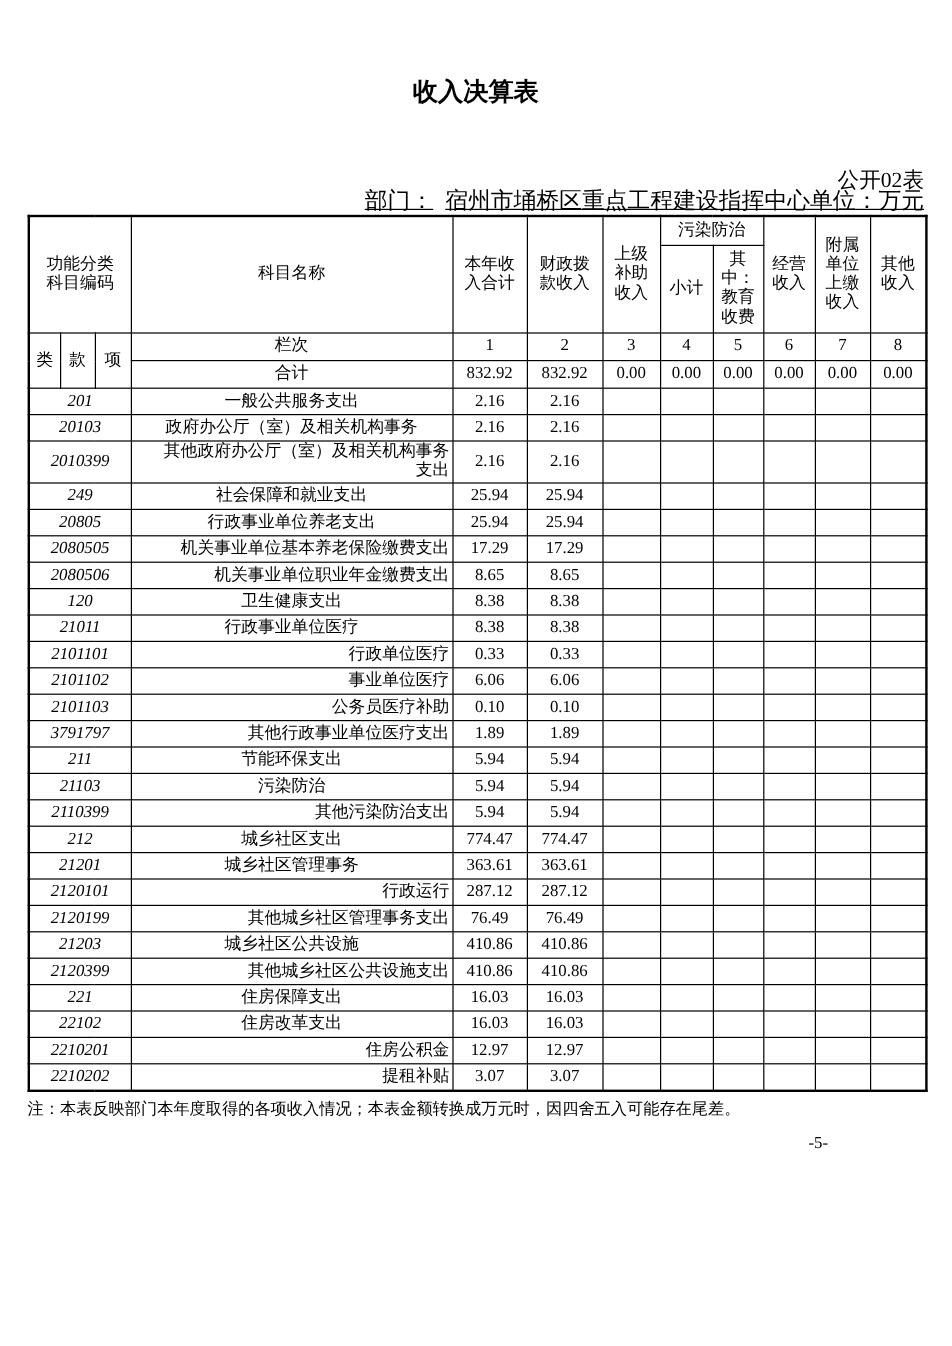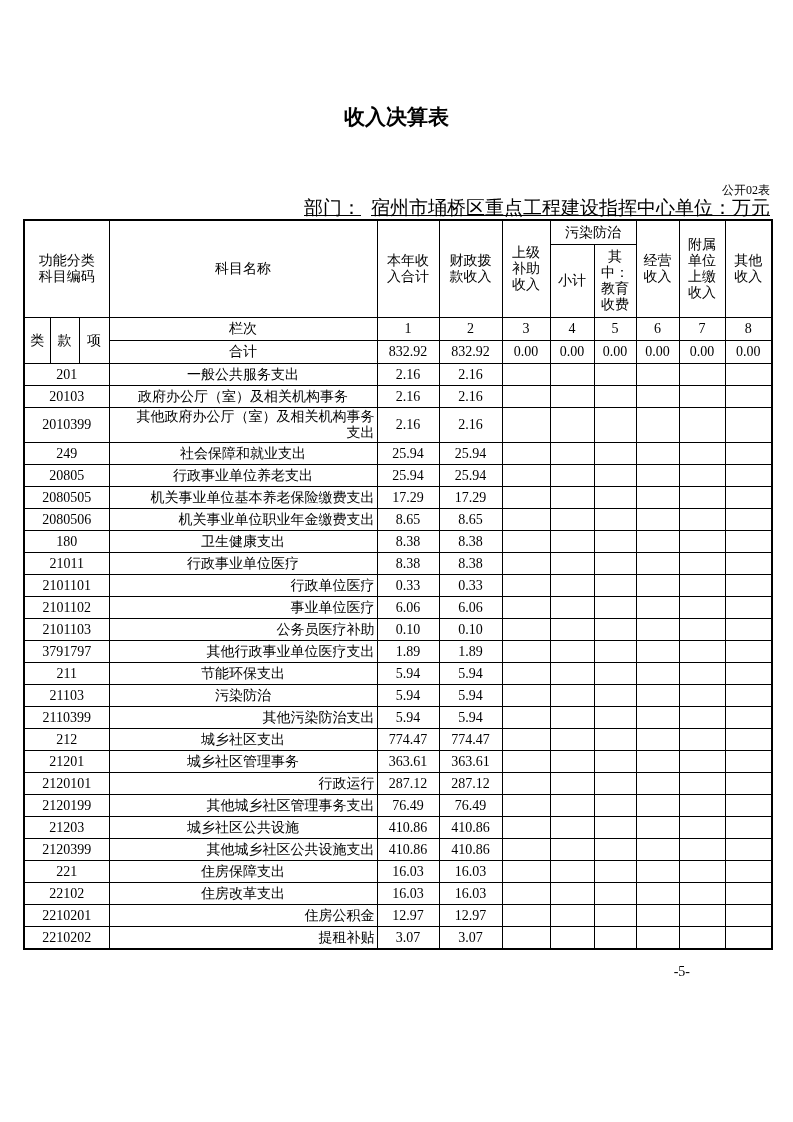--- a/index.html
+++ b/index.html
@@ -8,31 +8,31 @@
     width: 793px;
     height: 1122px;
     background: #ffffff;
     color: #000000;
     font-family: "Liberation Serif", serif;
     overflow: hidden;
   }
   .content { margin: 0 23px; }
   h1.title {
     margin: 0;
-    padding-top: 104px;
+    padding-top: 64px;
     text-align: center;
     font-family: "Liberation Sans", sans-serif;
     font-size: 21px;
     font-weight: bold;
     line-height: 26px;
   }
   .meta-right {
     margin-top: 52px;
     text-align: right;
-    font-size: 12px;
+    font-size: 18px;
     line-height: 17px;
   }
   .meta-row {
     display: flex;
     justify-content: flex-end;
     font-size: 19px;
     line-height: 17px;
     text-decoration: underline;
   }
   .dept-value { margin-left: 10px; }
@@ -52,21 +52,21 @@
     vertical-align: middle;
     overflow: hidden;
     text-align: center;
   }
   .pre { white-space: pre-line; }
   .income thead tr.hrow-a th { height: 21px; }
   .income thead tr.hrow-b th { height: 70px; }
   .income thead tr.hrow-c td { height: 20px; }
   .income thead tr.hrow-d td { height: 20px; }
   .income tbody td { height: 19px; }
-  .code { text-align: left; padding-left: 5px; font-size: 13.5px; }
+  .code { text-align: left; padding-left: 5px; font-size: 13.5px; font-style: italic; }
   .name { text-align: left; padding-left: 5px; white-space: pre-line; }
   .name.indent { text-indent: 17px; text-align: right; }
   .num { text-align: right; padding-right: 6px; font-size: 13.5px; }
   .bold { font-weight: bold; }
   .note {
     margin-top: 5px;
     font-size: 13.5px;
     line-height: 17px;
   }
   .pagenum {
@@ -239,21 +239,21 @@
     <td class="num">8.65</td>
     <td class="num">8.65</td>
     <td class="num"></td>
     <td class="num"></td>
     <td class="num"></td>
     <td class="num"></td>
     <td class="num"></td>
     <td class="num"></td>
   </tr>
           <tr>
-    <td class="code" colspan="3">180</td>
+    <td class="code" colspan="3">120</td>
     <td class="name">卫生健康支出</td>
     <td class="num">8.38</td>
     <td class="num">8.38</td>
     <td class="num"></td>
     <td class="num"></td>
     <td class="num"></td>
     <td class="num"></td>
     <td class="num"></td>
     <td class="num"></td>
   </tr>
@@ -469,15 +469,16 @@
     <td class="num"></td>
     <td class="num"></td>
     <td class="num"></td>
     <td class="num"></td>
     <td class="num"></td>
     <td class="num"></td>
   </tr>
         </tbody>
     </table>
 
+    <div class="note">注：本表反映部门本年度取得的各项收入情况；本表金额转换成万元时，因四舍五入可能存在尾差。</div>
     <div class="pagenum">-5-</div>
   </div>
 </div>
 
 </body></html>

